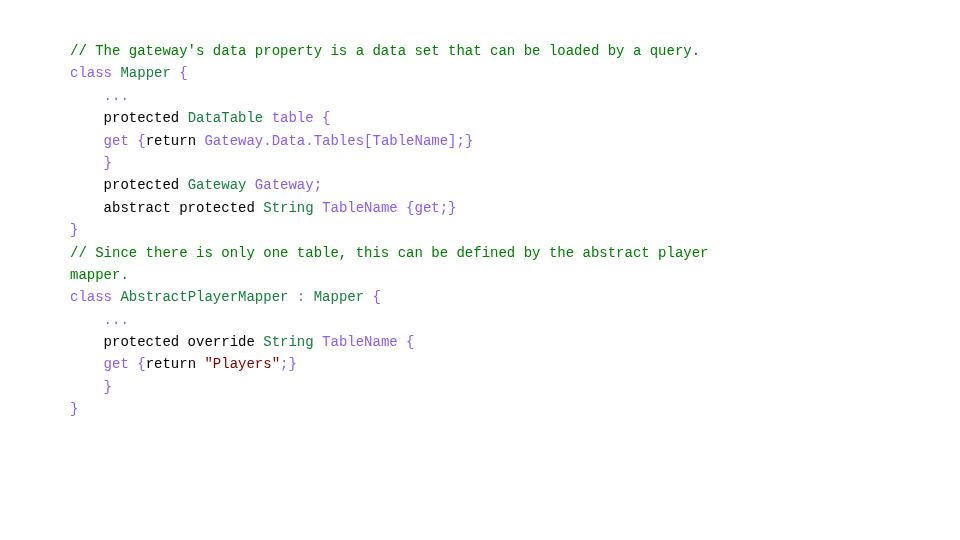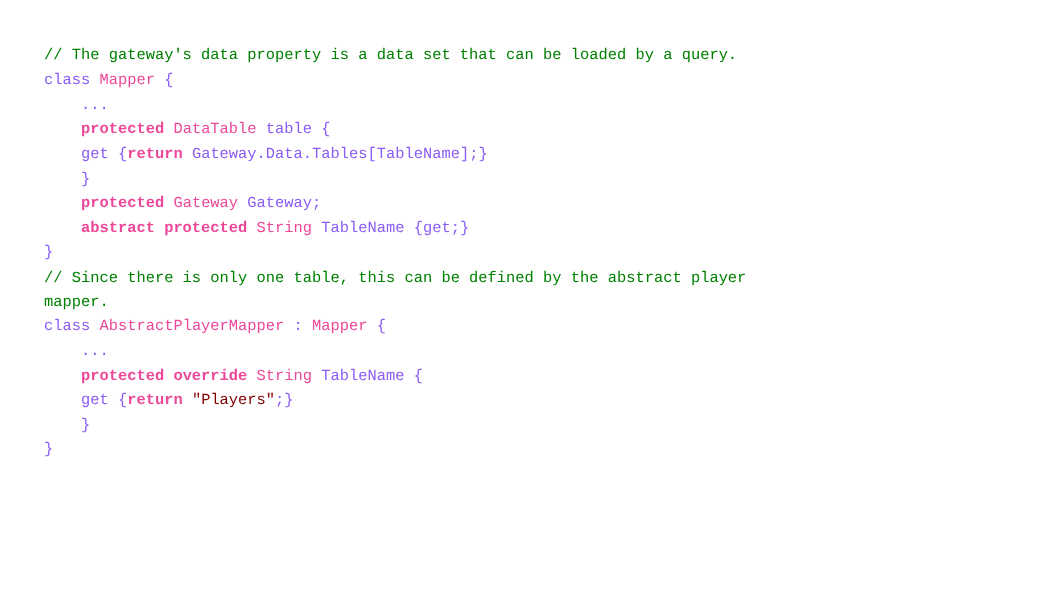--- a/index.html
+++ b/index.html
@@ -12,33 +12,34 @@
       background-color: #ffffff;
       font-family: 'Courier New', Courier, monospace;
       font-size: 14px;
       line-height: 1.6;
       padding: 40px 40px;
       color: #000000;
     }
 
     .code-block {
       white-space: pre;
+      margin-left: 30px;
     }
 
     .comment {
       color: #008000;
     }
 
     .keyword {
-      color: #ec4899;
-      font-weight: bold;
+      color: #000000;
+      font-weight: normal;
     }
 
     .type {
-      color: #ec4899;
+      color: #15803d;
     }
 
     .string {
       color: #800000;
     }
 
     .normal {
       color: #8b5cf6;
     }
   </style>

